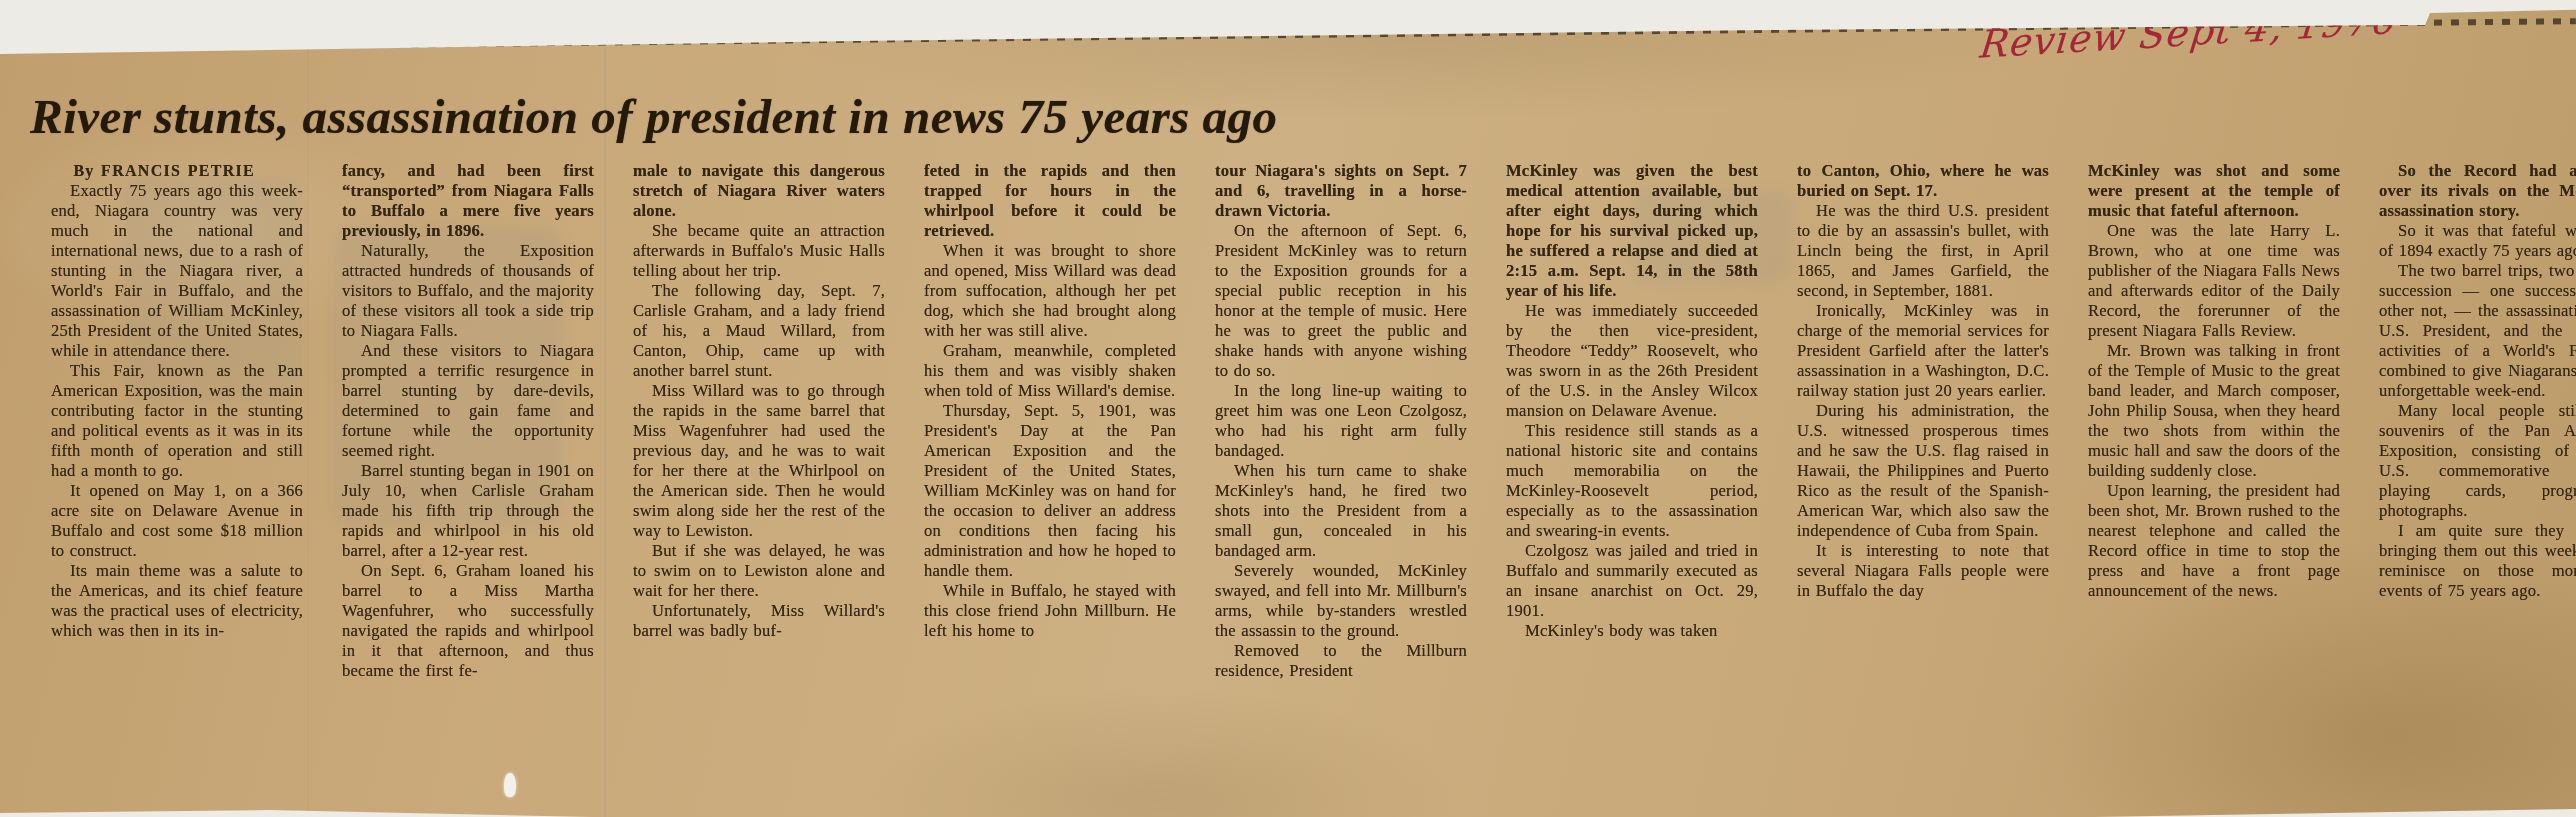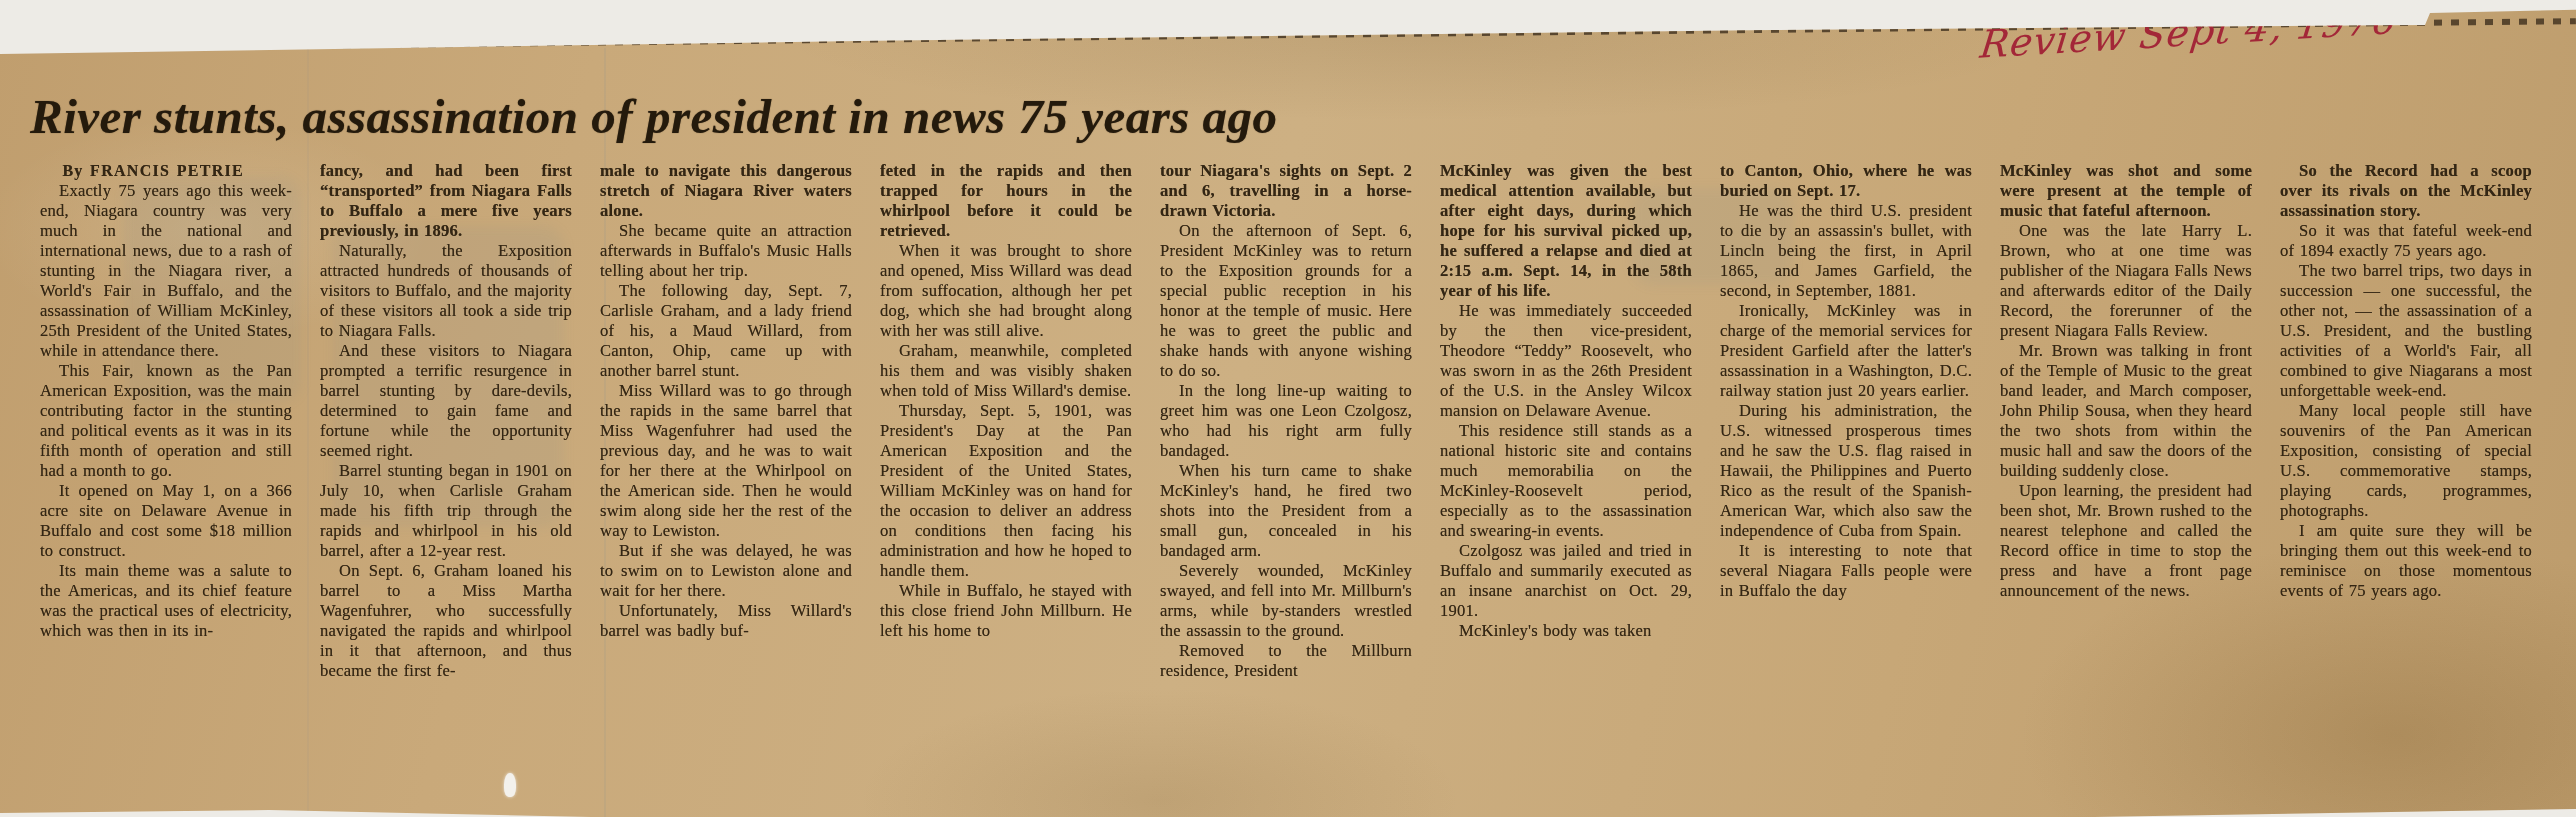--- a/index.html
+++ b/index.html
@@ -52,20 +52,21 @@
     text-shadow:0 0 1.1px rgba(30,18,6,.55);
   }
   
   .columns{
     position:absolute;left:40px;top:161px;width:2524px;
     display:flex;gap:28px;
   }
   .col{width:252px;flex:0 0 auto;text-align:justify;
     font-size:16.6px;line-height:20px;word-spacing:1.1px;letter-spacing:0.2px;
     text-shadow:0 0 0.5px rgba(40,25,10,.55);
+    margin-left:11px;
   }
   .col p{margin:0;}
   .col .para{text-indent:1.15em;}
   .col:not(:first-child) .para:first-child{text-indent:0;font-weight:bold;}
   .col:last-child .para:first-child{text-indent:1.15em;}
   .byline{
     font-weight:bold;text-align:left;text-indent:1.4em;
     letter-spacing:1.3px;margin:0 0 5.4px 0;font-size:16px;
   }
 </style>
@@ -112,21 +113,21 @@
           <p class="para">Unfortunately, Miss Willard's barrel was badly buf-</p>
         </div>
       <div class="col" style="color: rgb(51, 38, 20);">
           <p class="para">feted in the rapids and then trapped for hours in the whirlpool before it could be retrieved.</p>
           <p class="para">When it was brought to shore and opened, Miss Willard was dead from suffocation, although her pet dog, which she had brought along with her was still alive.</p>
           <p class="para">Graham, meanwhile, completed his them and was visibly shaken when told of Miss Willard's demise.</p>
           <p class="para">Thursday, Sept. 5, 1901, was President's Day at the Pan American Exposition and the President of the United States, William McKinley was on hand for the occasion to deliver an address on conditions then facing his administration and how he hoped to handle them.</p>
           <p class="para">While in Buffalo, he stayed with this close friend John Millburn. He left his home to</p>
         </div>
       <div class="col" style="color: rgb(51, 38, 20);">
-          <p class="para">tour Niagara's sights on Sept. 2 and 6, travelling in a horse-drawn Victoria.</p>
+          <p class="para">tour Niagara's sights on Sept. 7 and 6, travelling in a horse-drawn Victoria.</p>
           <p class="para">On the afternoon of Sept. 6, President McKinley was to return to the Exposition grounds for a special public reception in his honor at the temple of music. Here he was to greet the public and shake hands with anyone wishing to do so.</p>
           <p class="para">In the long line-up waiting to greet him was one Leon Czolgosz, who had his right arm fully bandaged.</p>
           <p class="para">When his turn came to shake McKinley's hand, he fired two shots into the President from a small gun, concealed in his bandaged arm.</p>
           <p class="para">Severely wounded, McKinley swayed, and fell into Mr. Millburn's arms, while by-standers wrestled the assassin to the ground.</p>
           <p class="para">Removed to the Millburn residence, President</p>
         </div>
       <div class="col" style="color: rgb(51, 38, 20);">
           <p class="para">McKinley was given the best medical attention available, but after eight days, during which hope for his survival picked up, he suffered a relapse and died at 2:15 a.m. Sept. 14, in the 58th year of his life.</p>
           <p class="para">He was immediately succeeded by the then vice-president, Theodore “Teddy” Roosevelt, who was sworn in as the 26th President of the U.S. in the Ansley Wilcox mansion on Delaware Avenue.</p>
           <p class="para">This residence still stands as a national historic site and contains much memorabilia on the McKinley-Roosevelt period, especially as to the assassination and swearing-in events.</p>

